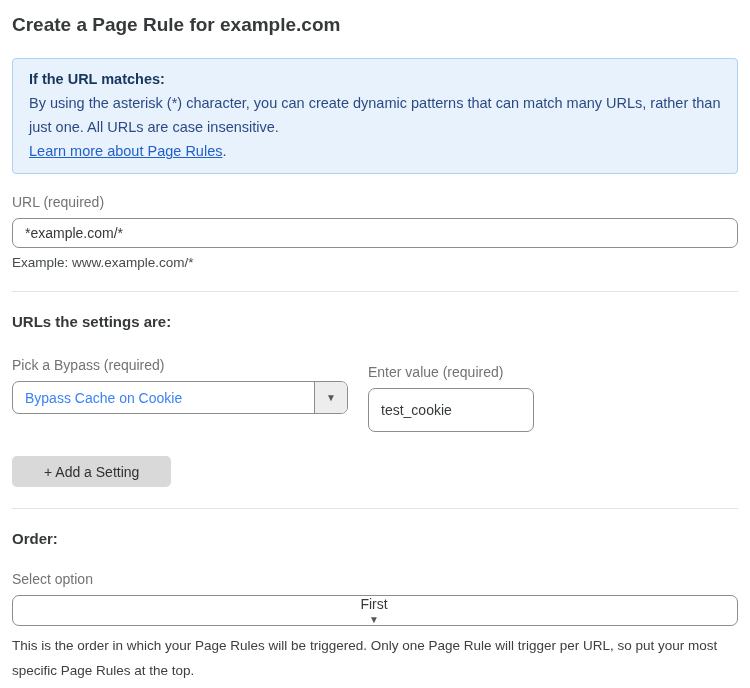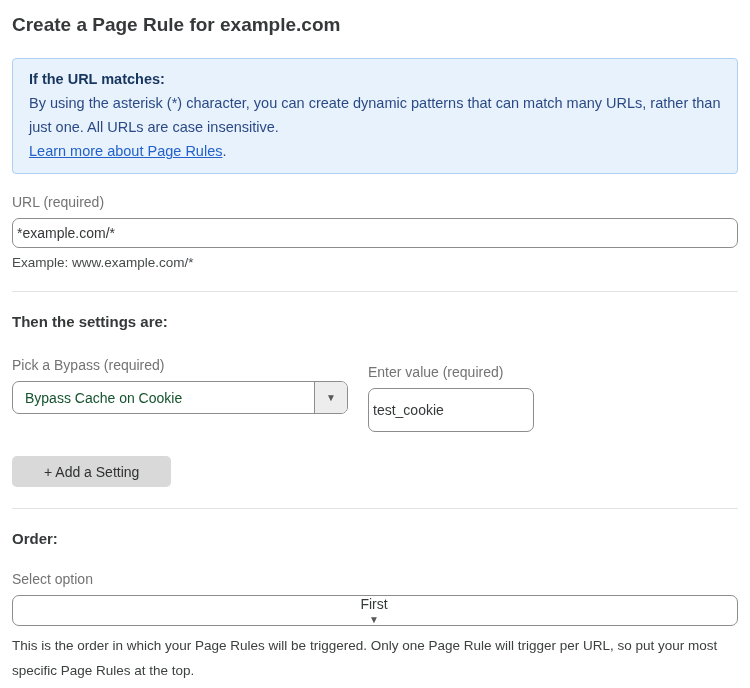--- a/index.html
+++ b/index.html
@@ -47,21 +47,21 @@
     font-size: 14px;
     color: #737373;
     margin-bottom: 8px;
   }
   .text-input {
     display: block;
     width: 100%;
     height: 30px;
     border: 1px solid #8d8d8d;
     border-radius: 7px;
-    padding: 0 4px;
+    padding: 0 12px;
     font-size: 14px;
     font-family: "Liberation Sans", "DejaVu Sans", sans-serif;
     color: #36393a;
     background: #ffffff;
     outline: none;
   }
   .helper-text {
     font-size: 13.5px;
     color: #464a4b;
     margin-top: 7px;
@@ -93,21 +93,21 @@
     background: #ffffff;
     overflow: hidden;
     cursor: pointer;
   }
   .select-value {
     flex: 1;
     display: flex;
     align-items: center;
     padding-left: 12px;
     font-size: 14px;
-    color: #14532d;
+    color: #3b82f6;
   }
   .select-arrow-box {
     width: 33px;
     display: flex;
     align-items: center;
     justify-content: center;
     background: #ededed;
     border-left: 1px solid #8d8d8d;
   }
   .arrow-glyph {
@@ -170,21 +170,21 @@
     <div>By using the asterisk (*) character, you can create dynamic patterns that can match many URLs, rather than just one. All URLs are case insensitive.</div>
     <div><a class="info-link">Learn more about Page Rules</a><span class="info-link-suffix">.</span></div>
   </div>
 
   <div class="field-label">URL (required)</div>
   <input type="text" class="text-input" value="*example.com/*" style="">
   <div class="helper-text">Example: www.example.com/*</div>
 
   <hr class="divider">
 
-  <div class="section-heading">Then the settings are:</div>
+  <div class="section-heading">URLs the settings are:</div>
 
   <div class="settings-row">
     <div class="settings-col-left">
       <div class="field-label">Pick a Bypass (required)</div>
       <div class="select-control">
         <div class="select-value">Bypass Cache on Cookie</div>
         <div class="select-arrow-box">
           <span class="arrow-glyph">▼</span>
         </div>
       </div>

